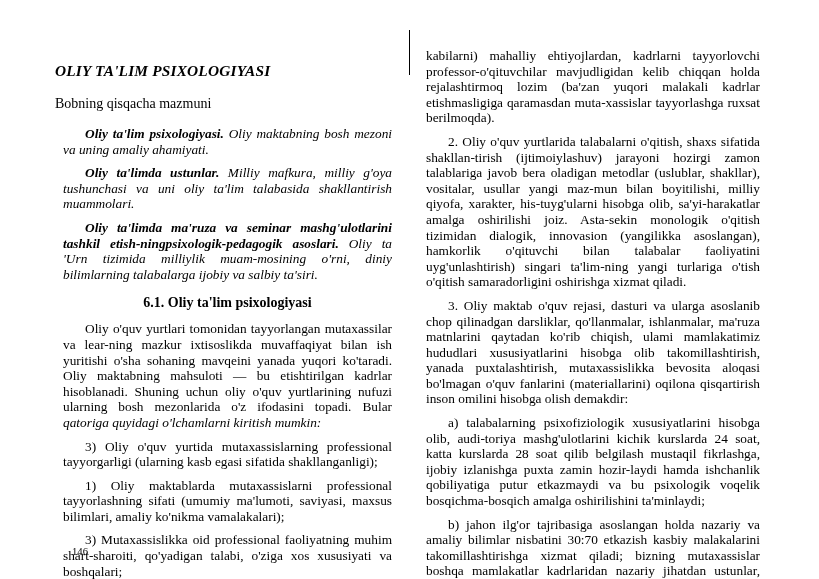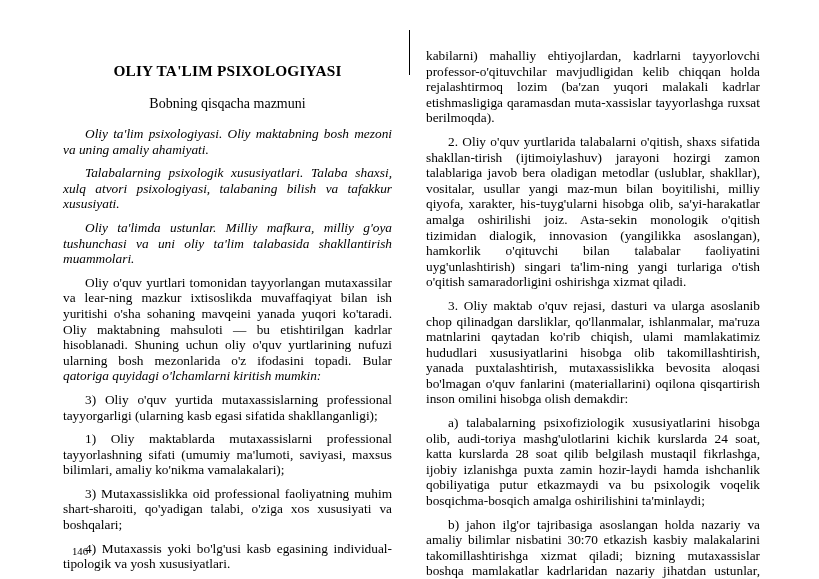--- a/index.html
+++ b/index.html
@@ -39,42 +39,42 @@
     position: absolute;
     left: 409px;
     top: 30px;
     width: 1px;
     height: 45px;
     background: #000000;
   }
   h1.doc-title {
     font-size: 11.5pt;
     font-weight: bold;
-    text-align: center;
     margin: 0 0 16px 0;
     letter-spacing: 0.2px;
+    font-style: italic;
   }
   .subtitle {
     font-size: 10.5pt;
-    text-align: center;
+    text-align: left;
     margin: 0 0 14px 0;
   }
   p.para {
     font-size: 10pt;
     text-align: justify;
     margin: 8px;
     line-height: 1.17;
     text-indent: 22px;
     hyphens: auto;
   }
   p.para.noindent {
     text-indent: 0;
   }
   .i { font-style: italic; }
-  .bi { font-weight: normal; font-style: italic; }
+  .bi { font-weight: bold; font-style: italic; }
   h2.section {
     font-size: 10.5pt;
     font-weight: bold;
     text-align: center;
     margin: 13px 0 10px 0;
   }
   .pagenum {
     position: absolute;
     left: 72px;
     top: 546px;
@@ -87,25 +87,26 @@
 <div class="page">
 
   <div class="divider"></div>
 
   <div class="column col-left">
     <h1 class="doc-title">OLIY TA'LIM PSIXOLOGIYASI</h1>
     <div class="subtitle">Bobning qisqacha mazmuni</div>
 
     <p class="para"><span class="bi">Oliy ta'lim psixologiyasi.</span><span class="i"> Oliy maktabning bosh mezoni va uning amaliy ahamiyati.</span></p>
 
-    <p class="para"><span class="bi">Talabalarning psixologik xususiyatlari.</span><span class="i"> Talaba shaxsi, xulq atvori psixologiyasi, talabaning bilish va tafakkur xususiyati.</span></p>
 
     <p class="para"><span class="bi">Oliy ta'limda ustunlar.</span><span class="i"> Milliy mafkura, milliy g'oya tushunchasi va uni oliy ta'lim talabasida shakllantirish muammolari.</span></p>
 
+    <p class="para"><span class="bi">Oliy ta'limda ma'ruza va seminar mashg'ulotlarini tashkil etish-ningpsixologik-pedagogik asoslari.</span><span class="i"> Oliy ta 'Urn tizimida milliylik muam-mosining o'rni, diniy bilimlarning talabalarga ijobiy va salbiy ta'siri.</span></p>
 
+    <h2 class="section">6.1. Oliy ta'lim psixologiyasi</h2>
 
     <p class="para">Oliy o'quv yurtlari tomonidan tayyorlangan mutaxassilar va lear-ning mazkur ixtisoslikda muvaffaqiyat bilan ish yuritishi o'sha sohaning mavqeini yanada yuqori ko'taradi. Oliy maktabning mahsuloti — bu etishtirilgan kadrlar hisoblanadi. Shuning uchun oliy o'quv yurtlarining nufuzi ularning bosh mezonlarida o'z ifodasini topadi. Bular <span class="i">qatoriga quyidagi o'lchamlarni kiritish mumkin:</span></p>
     <p class="para">3) Oliy o'quv yurtida mutaxassislarning professional tayyorgarligi (ularning kasb egasi sifatida shakllanganligi);</p>
     <p class="para">1) Oliy maktablarda mutaxassislarni professional tayyorlashning sifati (umumiy ma'lumoti, saviyasi, maxsus bilimlari, amaliy ko'nikma vamalakalari);</p>
     <p class="para">3) Mutaxassislikka oid professional faoliyatning muhim shart-sharoiti, qo'yadigan talabi, o'ziga xos xususiyati va boshqalari;</p>
     <p class="para">4) Mutaxassis yoki bo'lg'usi kasb egasining individual-tipologik va yosh xususiyatlari.</p>
 
   </div>
 
   <div class="column col-right">

